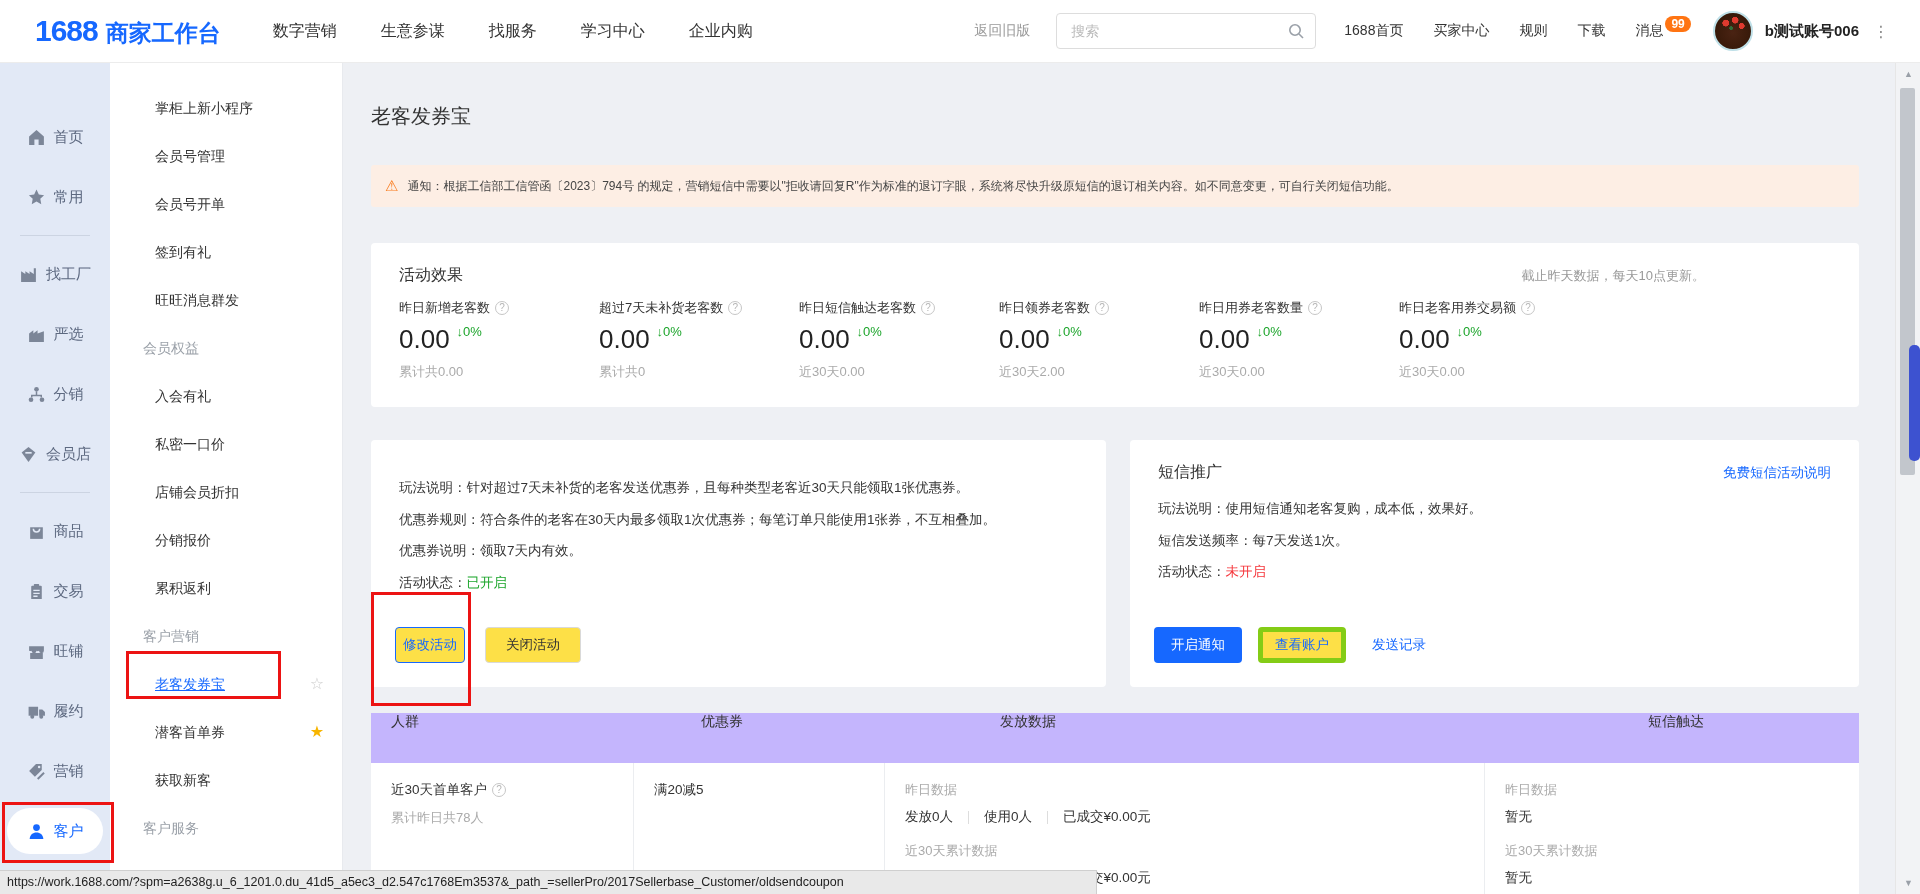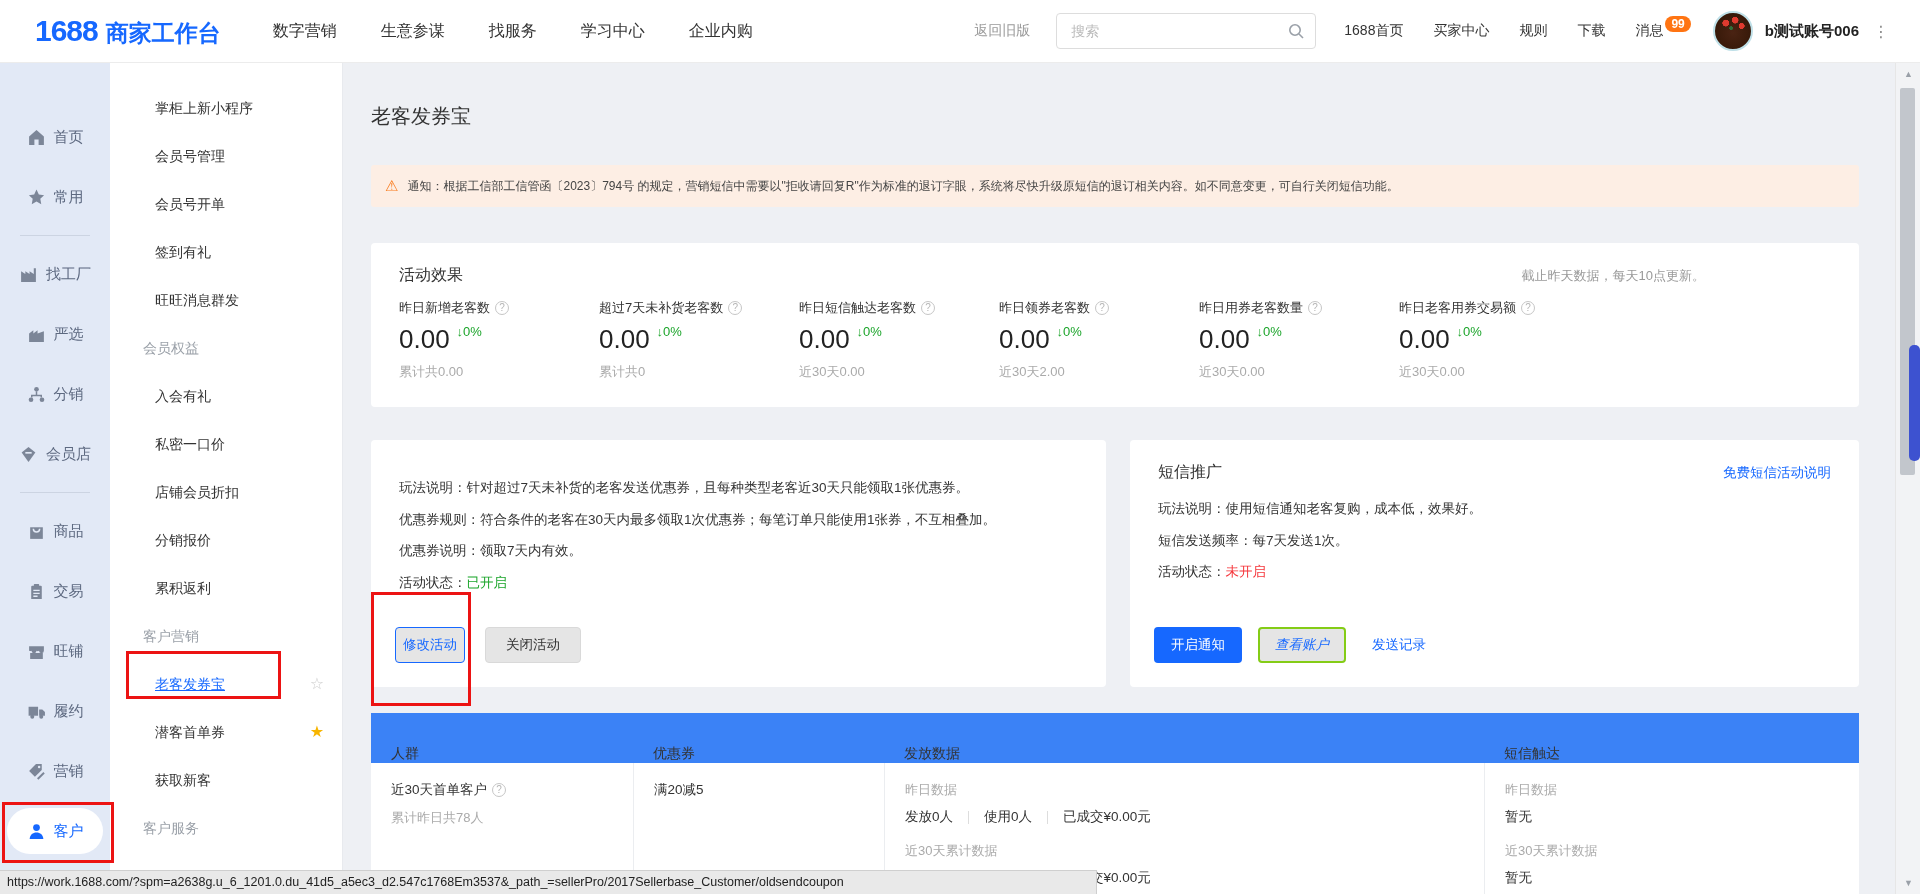--- a/index.html
+++ b/index.html
@@ -81,30 +81,30 @@
   .cards-row { margin-top:33px; display:flex; gap:24px; height:247px; }
   .card-detail { width:735px; flex:none; position:relative; padding:22px 28px; }
   .card-sms { flex:1; position:relative; padding:22px 28px; }
   .card-sms .card-head a { font-size:13.5px; }
   .body-line { font-size:13.5px; color:#333; line-height:31.5px; }
   .body-lines { margin-top:10px; }
   .status-on { color:#1ca52b; }
   .status-off { color:#f5363b; }
   .btn-row { position:absolute; left:24px; bottom:24px; display:flex; align-items:center; }
   .btn { height:36px; border-radius:4px; font-size:13.5px; display:inline-flex; align-items:center;
-    justify-content:center; cursor:pointer; background:#e5e5e5; }
+    justify-content:center; cursor:pointer; background:#fde047; }
   .btn-outline-blue { border:1px solid #1668ff; color:#1668ff; width:70px; }
   .btn-outline-grey { border:1px solid #d9d9d9; color:#333; width:96px; margin-left:20px; }
   .btn-primary { background:#1668ff; color:#fff; width:88px; border:none; }
-  .btn-acct { border:2px solid #84cc16; color:#1668ff; width:88px; margin-left:16px;font-style:italic; }
+  .btn-acct { border:5px solid #84cc16; color:#1668ff; width:88px; margin-left:16px; }
   .btn-link { color:#1668ff; margin-left:26px; font-size:13.5px; cursor:pointer; }
   a.blue-link { color:#1668ff; text-decoration:none; cursor:pointer; margin-left:auto; }
   
   .table { margin-top:26px; background:#fff; border-radius:2px; }
-  .t-head { display:flex; height:50px; background:#3b82f6; align-items:flex-end; }
+  .t-head { display:flex; height:50px; background:#c4b5fd; align-items:flex-start;gap:48px; }
   .t-body { display:flex; }
   .t-col { flex:none; padding:18px 0 0 20px; }
   .t-col-1 { width:262px; } .t-col-2 { width:251px; } .t-col-3 { width:600px; } .t-col-4 { flex:1; }
   .t-body .t-col { min-height:182px; }
   .t-body .t-col + .t-col { border-left:1px solid #ebedf0; }
   .t-head .t-col { padding-top:0; font-size:14px; color:#333; }
   .cell-main { font-size:13.5px; color:#333; display:flex; align-items:center; }
   .cell-sub { font-size:13px; color:#aaa; margin-top:10px; }
   .grey-label { font-size:13px; color:#aaa; }
   .data-line { margin-top:9px; font-size:13.5px; color:#333; display:flex; align-items:center; }

